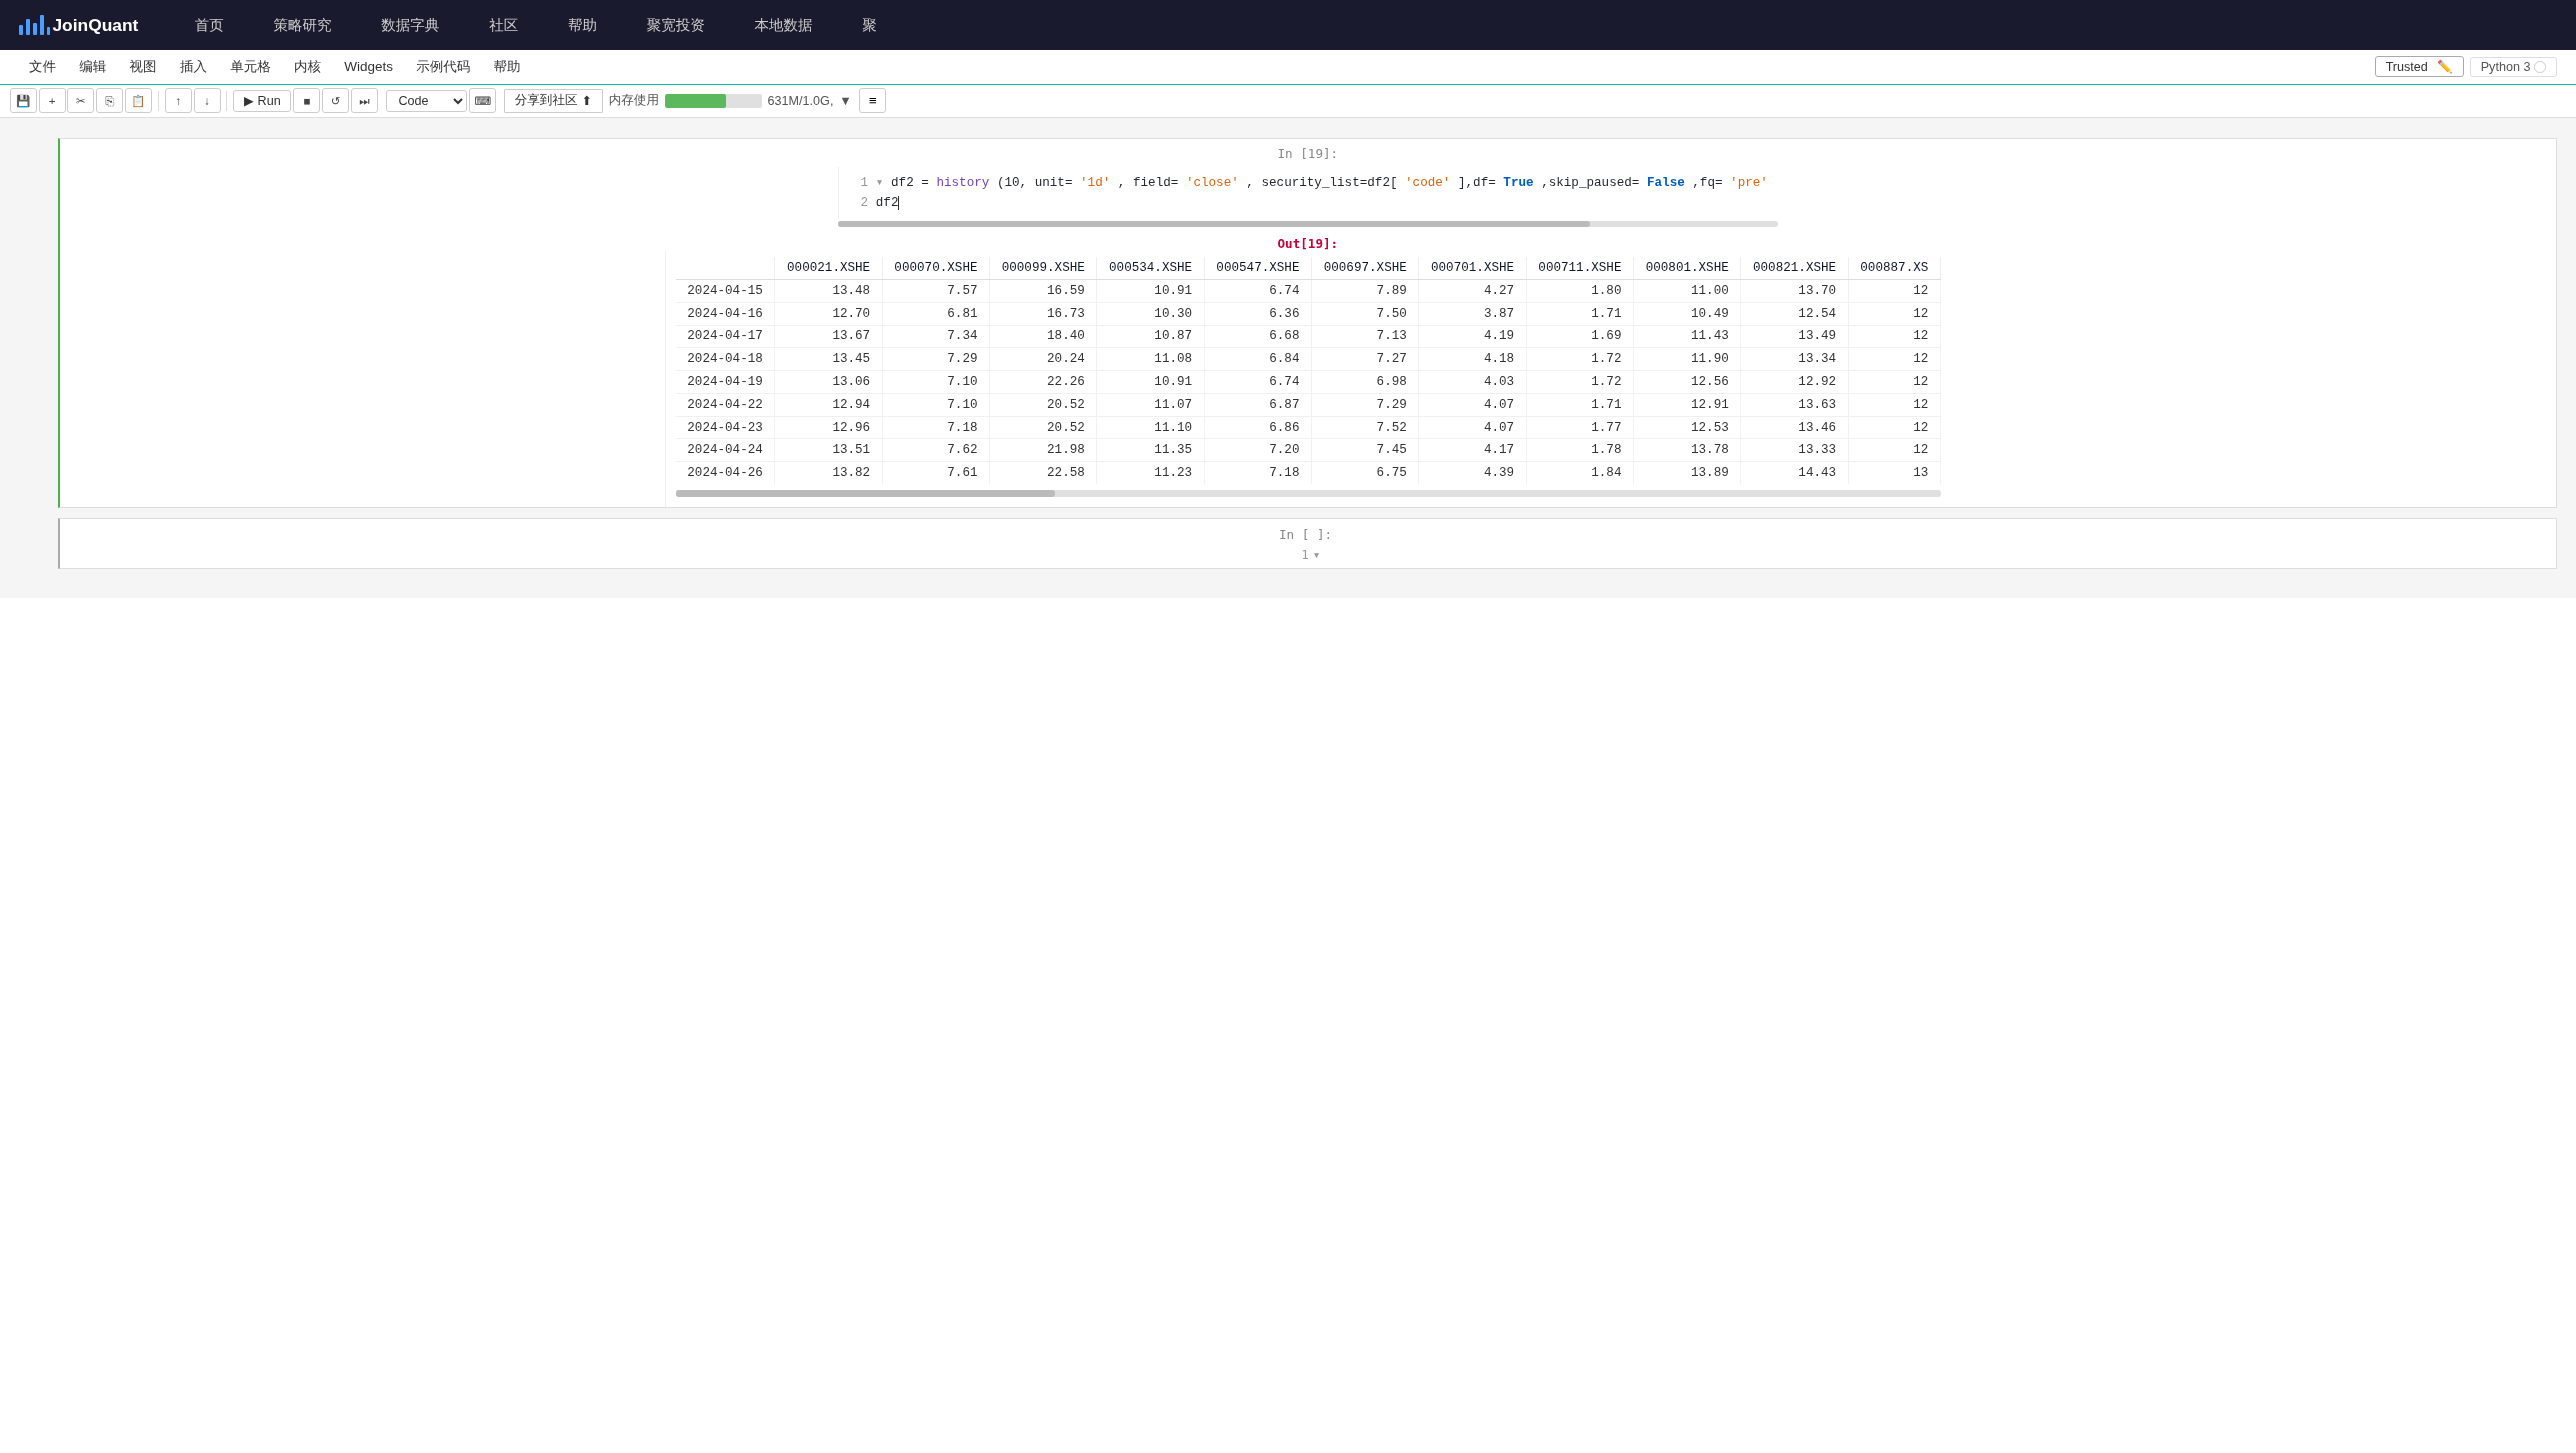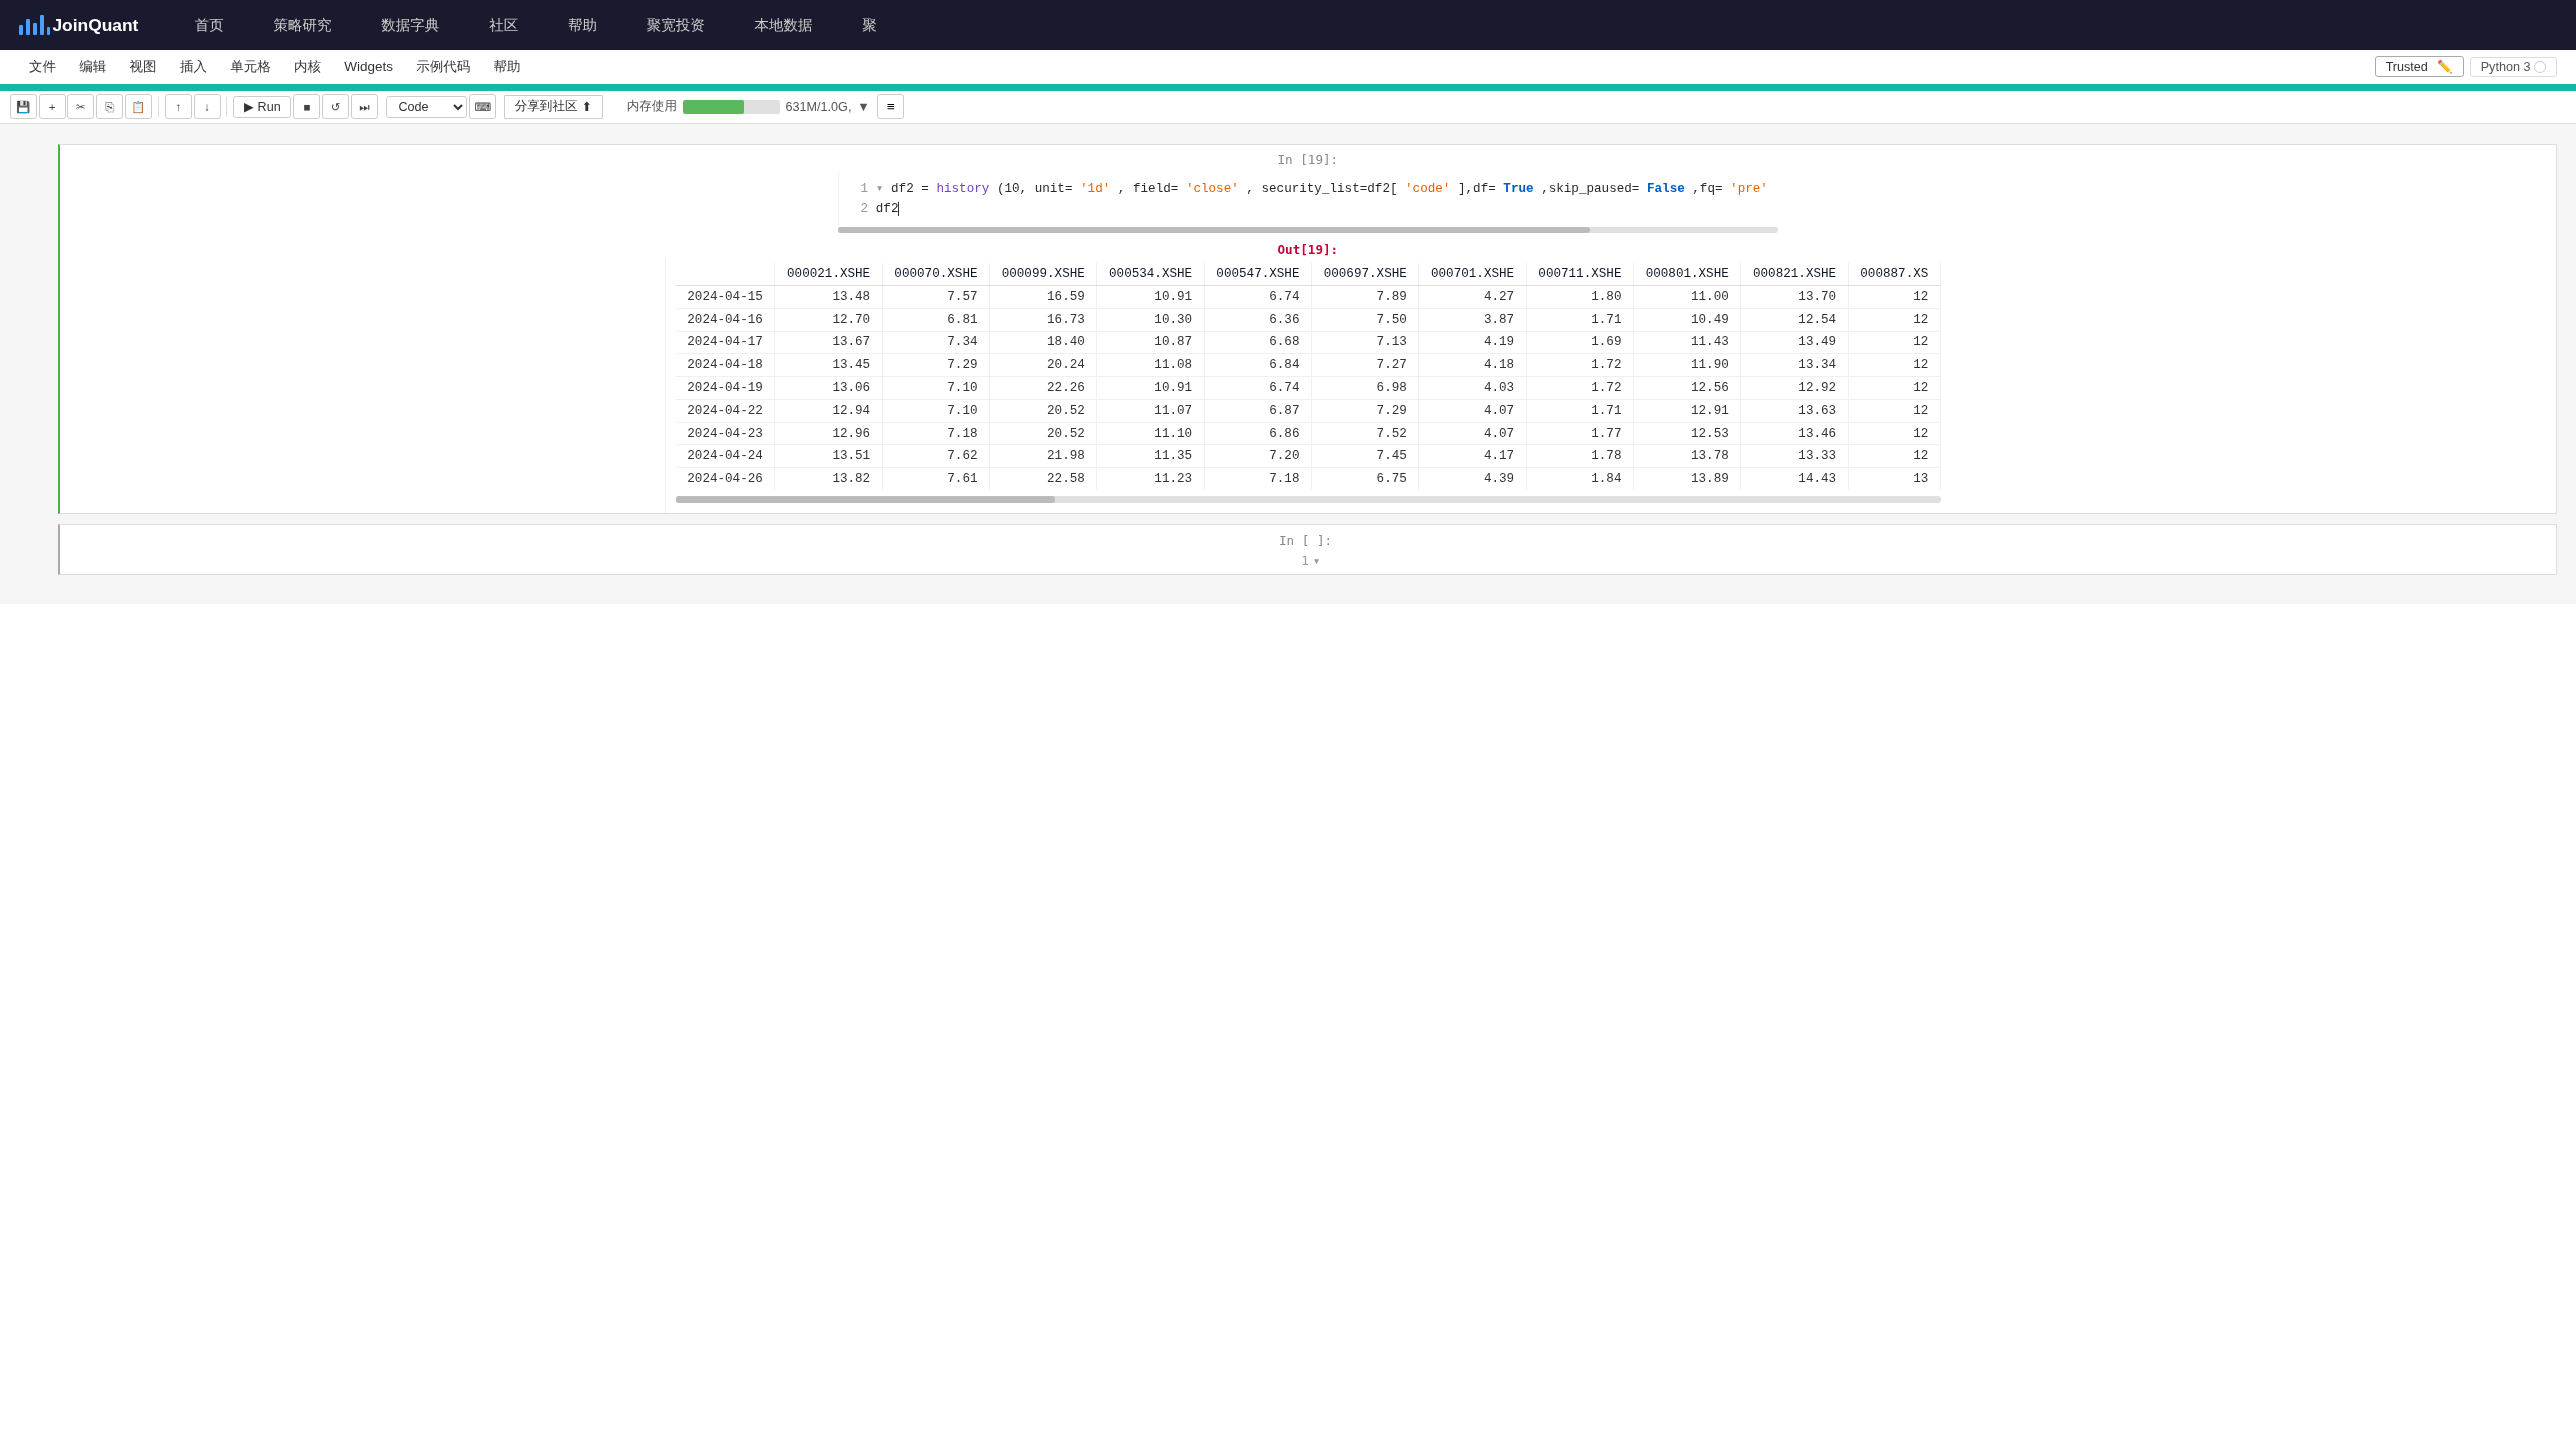--- a/index.html
+++ b/index.html
@@ -59,21 +59,21 @@
     .notebook-area {
       background: #fff;
       min-height: calc(100vh - 50px);
     }
 
     
     .menu-bar {
       display: flex;
       align-items: center;
       padding: 3.9px 19.4px;
-      border-bottom: 7px solid #14b8a6;
+      border-bottom: 1px solid #14b8a6;
       gap: 3.9px;
       background: #fff;
     }
     .menu-item {
       padding: 3.9px 9.7px;
       cursor: pointer;
       color: #333;
       font-size: 13.5px;
       border-radius: 2.9px;
     }
@@ -170,21 +170,21 @@
       background: #fff;
       cursor: pointer;
       font-size: 12.6px;
       color: #333;
       margin-left: 5.8px;
     }
     .mem-area {
       display: flex;
       align-items: center;
       gap: 5.8px;
-      margin-left: 22px;
+      margin-left: 4px;
       font-size: 12.6px;
       color: #555;
     }
     .mem-bar-outer {
       width: 97px;
       height: 13.5px;
       background: #e0e0e0;
       border-radius: 1.9px;
       overflow: hidden;
     }

